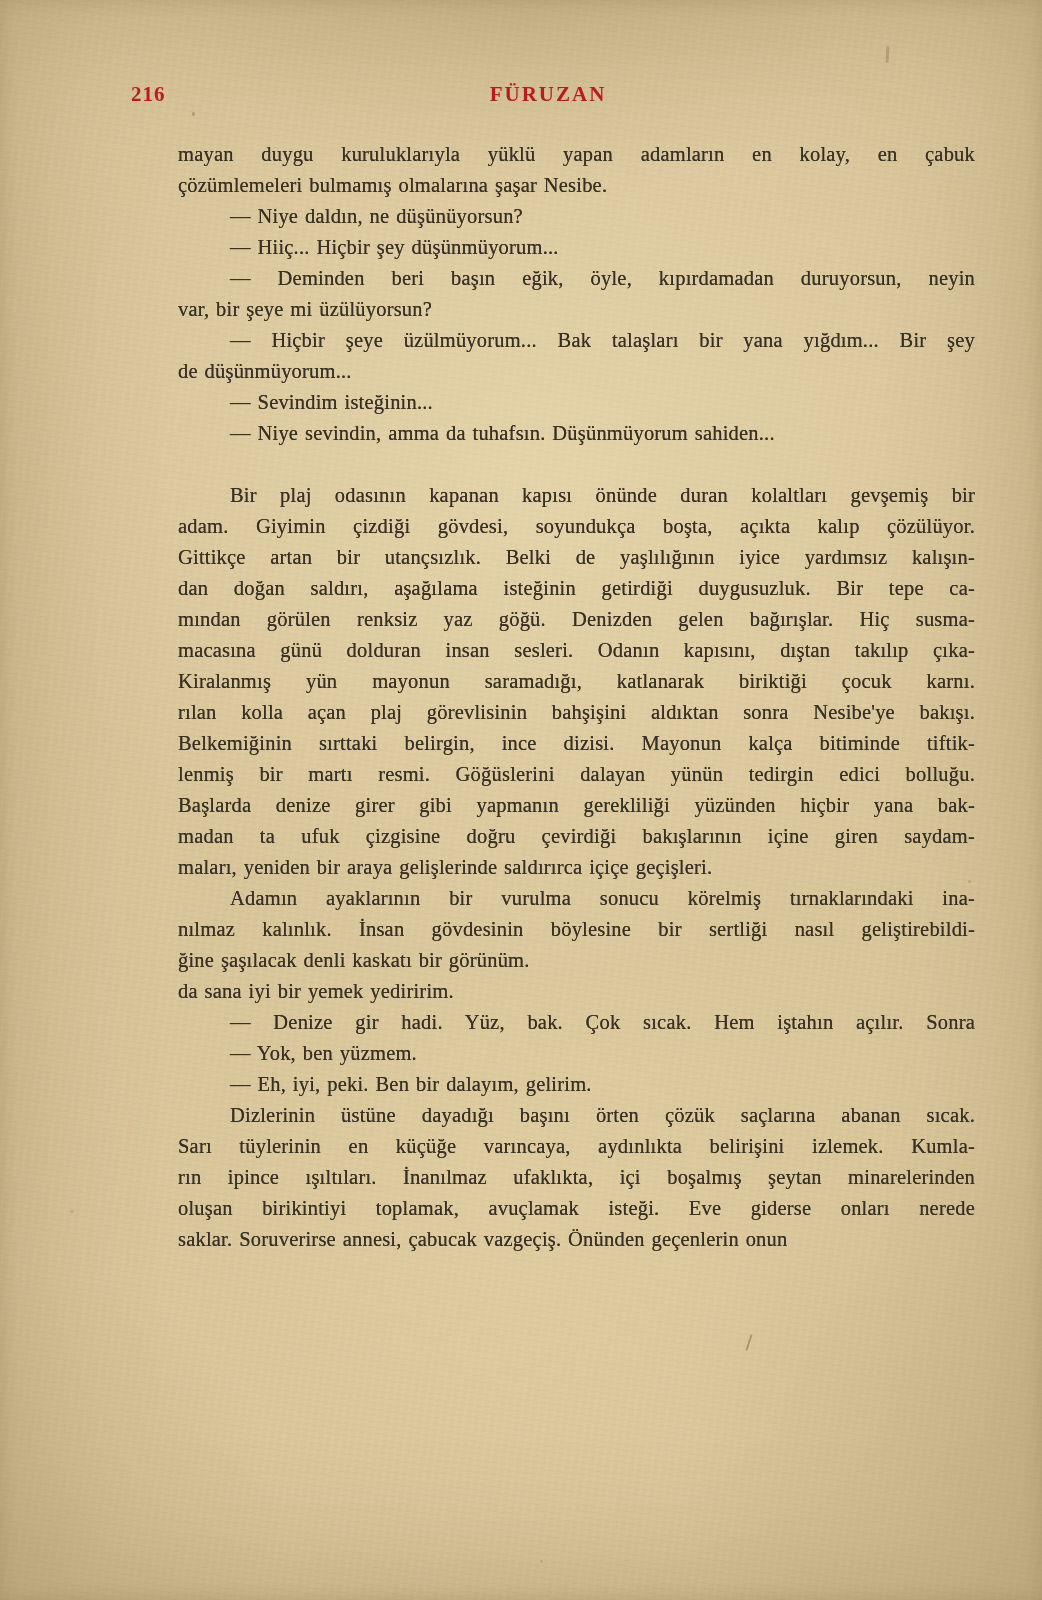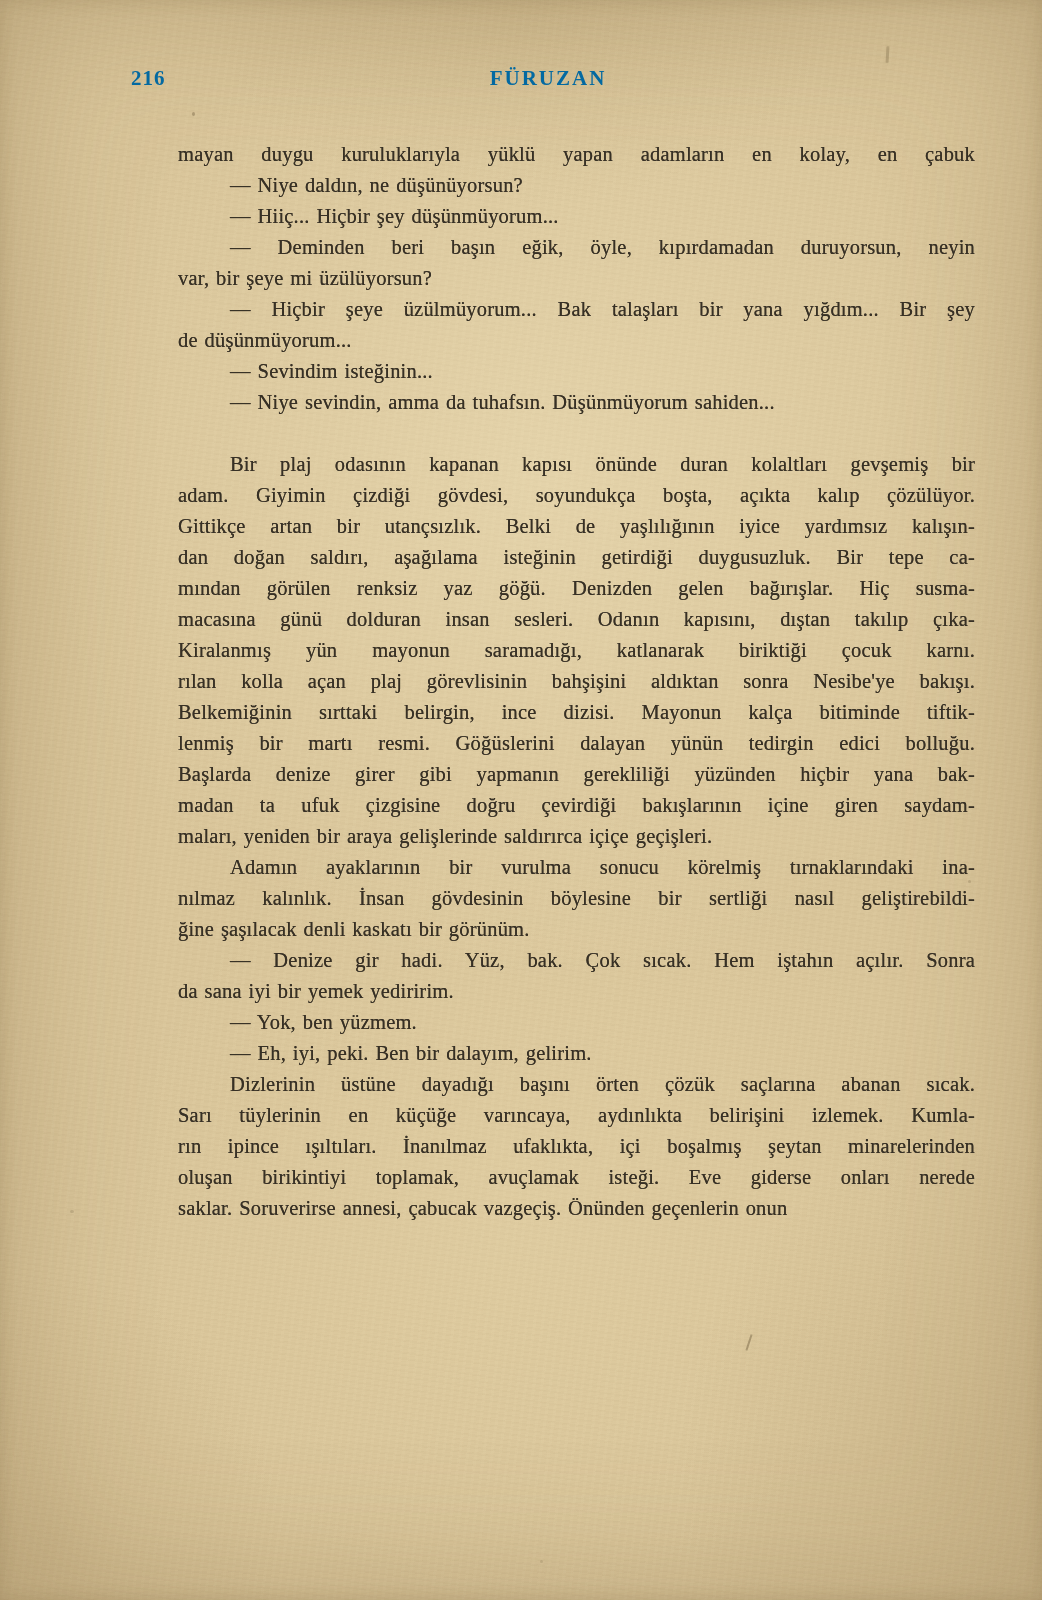--- a/index.html
+++ b/index.html
@@ -24,25 +24,25 @@
       radial-gradient(ellipse 45% 35% at 92% 92%, rgba(132,104,58,0.14), rgba(132,104,58,0) 60%),
       radial-gradient(ellipse 40% 30% at 5% 96%, rgba(132,104,58,0.12), rgba(132,104,58,0) 55%),
       radial-gradient(ellipse 50% 20% at 50% 1%, rgba(140,112,62,0.10), rgba(140,112,62,0) 60%),
       repeating-linear-gradient(8deg, rgba(118,92,50,0.028) 0 2px, rgba(118,92,50,0) 2px 6px),
       repeating-linear-gradient(98deg, rgba(255,242,200,0.05) 0 3px, rgba(255,242,200,0) 3px 8px),
       repeating-linear-gradient(172deg, rgba(118,92,50,0.02) 0 1px, rgba(118,92,50,0) 1px 4px);
     box-shadow: inset 0 0 150px rgba(108,82,42,0.30), inset 0 0 18px rgba(108,82,42,0.18);
   }
   .running-header {
     position: absolute;
-    top: 66px;
+    top: 82px;
     left: 0;
     width: 1042px;
     height: 30px;
-    color: #0369a1;
+    color: #b91c1c;
   }
   .page-number {
     position: absolute;
     left: 131px;
     top: 0;
     font-size: 21px;
     font-weight: bold;
     letter-spacing: 1px;
   }
   .running-title {
@@ -101,20 +101,21 @@
 <div class="paper"></div>
 
 <div class="running-header">
   <span class="page-number">216</span>
   <span class="running-title">FÜRUZAN</span>
 </div>
 
 <div class="page-text">
     <div class="para continuation">
       <div class="line just">mayan duygu kuruluklarıyla yüklü yapan adamların en kolay, en çabuk</div>
+      <div class="line">çözümlemeleri bulmamış olmalarına şaşar Nesibe.</div>
     </div>
     <div class="para dialogue">
       <div class="line ind">— Niye daldın, ne düşünüyorsun?</div>
     </div>
     <div class="para dialogue">
       <div class="line ind">— Hiiç... Hiçbir şey düşünmüyorum...</div>
     </div>
     <div class="para dialogue">
       <div class="line just ind">— Deminden beri başın eğik, öyle, kıpırdamadan duruyorsun, neyin</div>
       <div class="line">var, bir şeye mi üzülüyorsun?</div>
@@ -143,22 +144,22 @@
       <div class="line just">Başlarda denize girer gibi yapmanın gerekliliği yüzünden hiçbir yana bak-</div>
       <div class="line just">madan ta ufuk çizgisine doğru çevirdiği bakışlarının içine giren saydam-</div>
       <div class="line">maları, yeniden bir araya gelişlerinde saldırırca içiçe geçişleri.</div>
     </div>
     <div class="para paragraph">
       <div class="line just ind">Adamın ayaklarının bir vurulma sonucu körelmiş tırnaklarındaki ina-</div>
       <div class="line just">nılmaz kalınlık. İnsan gövdesinin böylesine bir sertliği nasıl geliştirebildi-</div>
       <div class="line">ğine şaşılacak denli kaskatı bir görünüm.</div>
     </div>
     <div class="para dialogue">
+      <div class="line">da sana iyi bir yemek yediririm.</div>
       <div class="line just ind">— Denize gir hadi. Yüz, bak. Çok sıcak. Hem iştahın açılır. Sonra</div>
-      <div class="line">da sana iyi bir yemek yediririm.</div>
     </div>
     <div class="para dialogue">
       <div class="line ind">— Yok, ben yüzmem.</div>
     </div>
     <div class="para dialogue">
       <div class="line ind">— Eh, iyi, peki. Ben bir dalayım, gelirim.</div>
     </div>
     <div class="para paragraph">
       <div class="line just ind">Dizlerinin üstüne dayadığı başını örten çözük saçlarına abanan sıcak.</div>
       <div class="line just">Sarı tüylerinin en küçüğe varıncaya, aydınlıkta belirişini izlemek. Kumla-</div>

